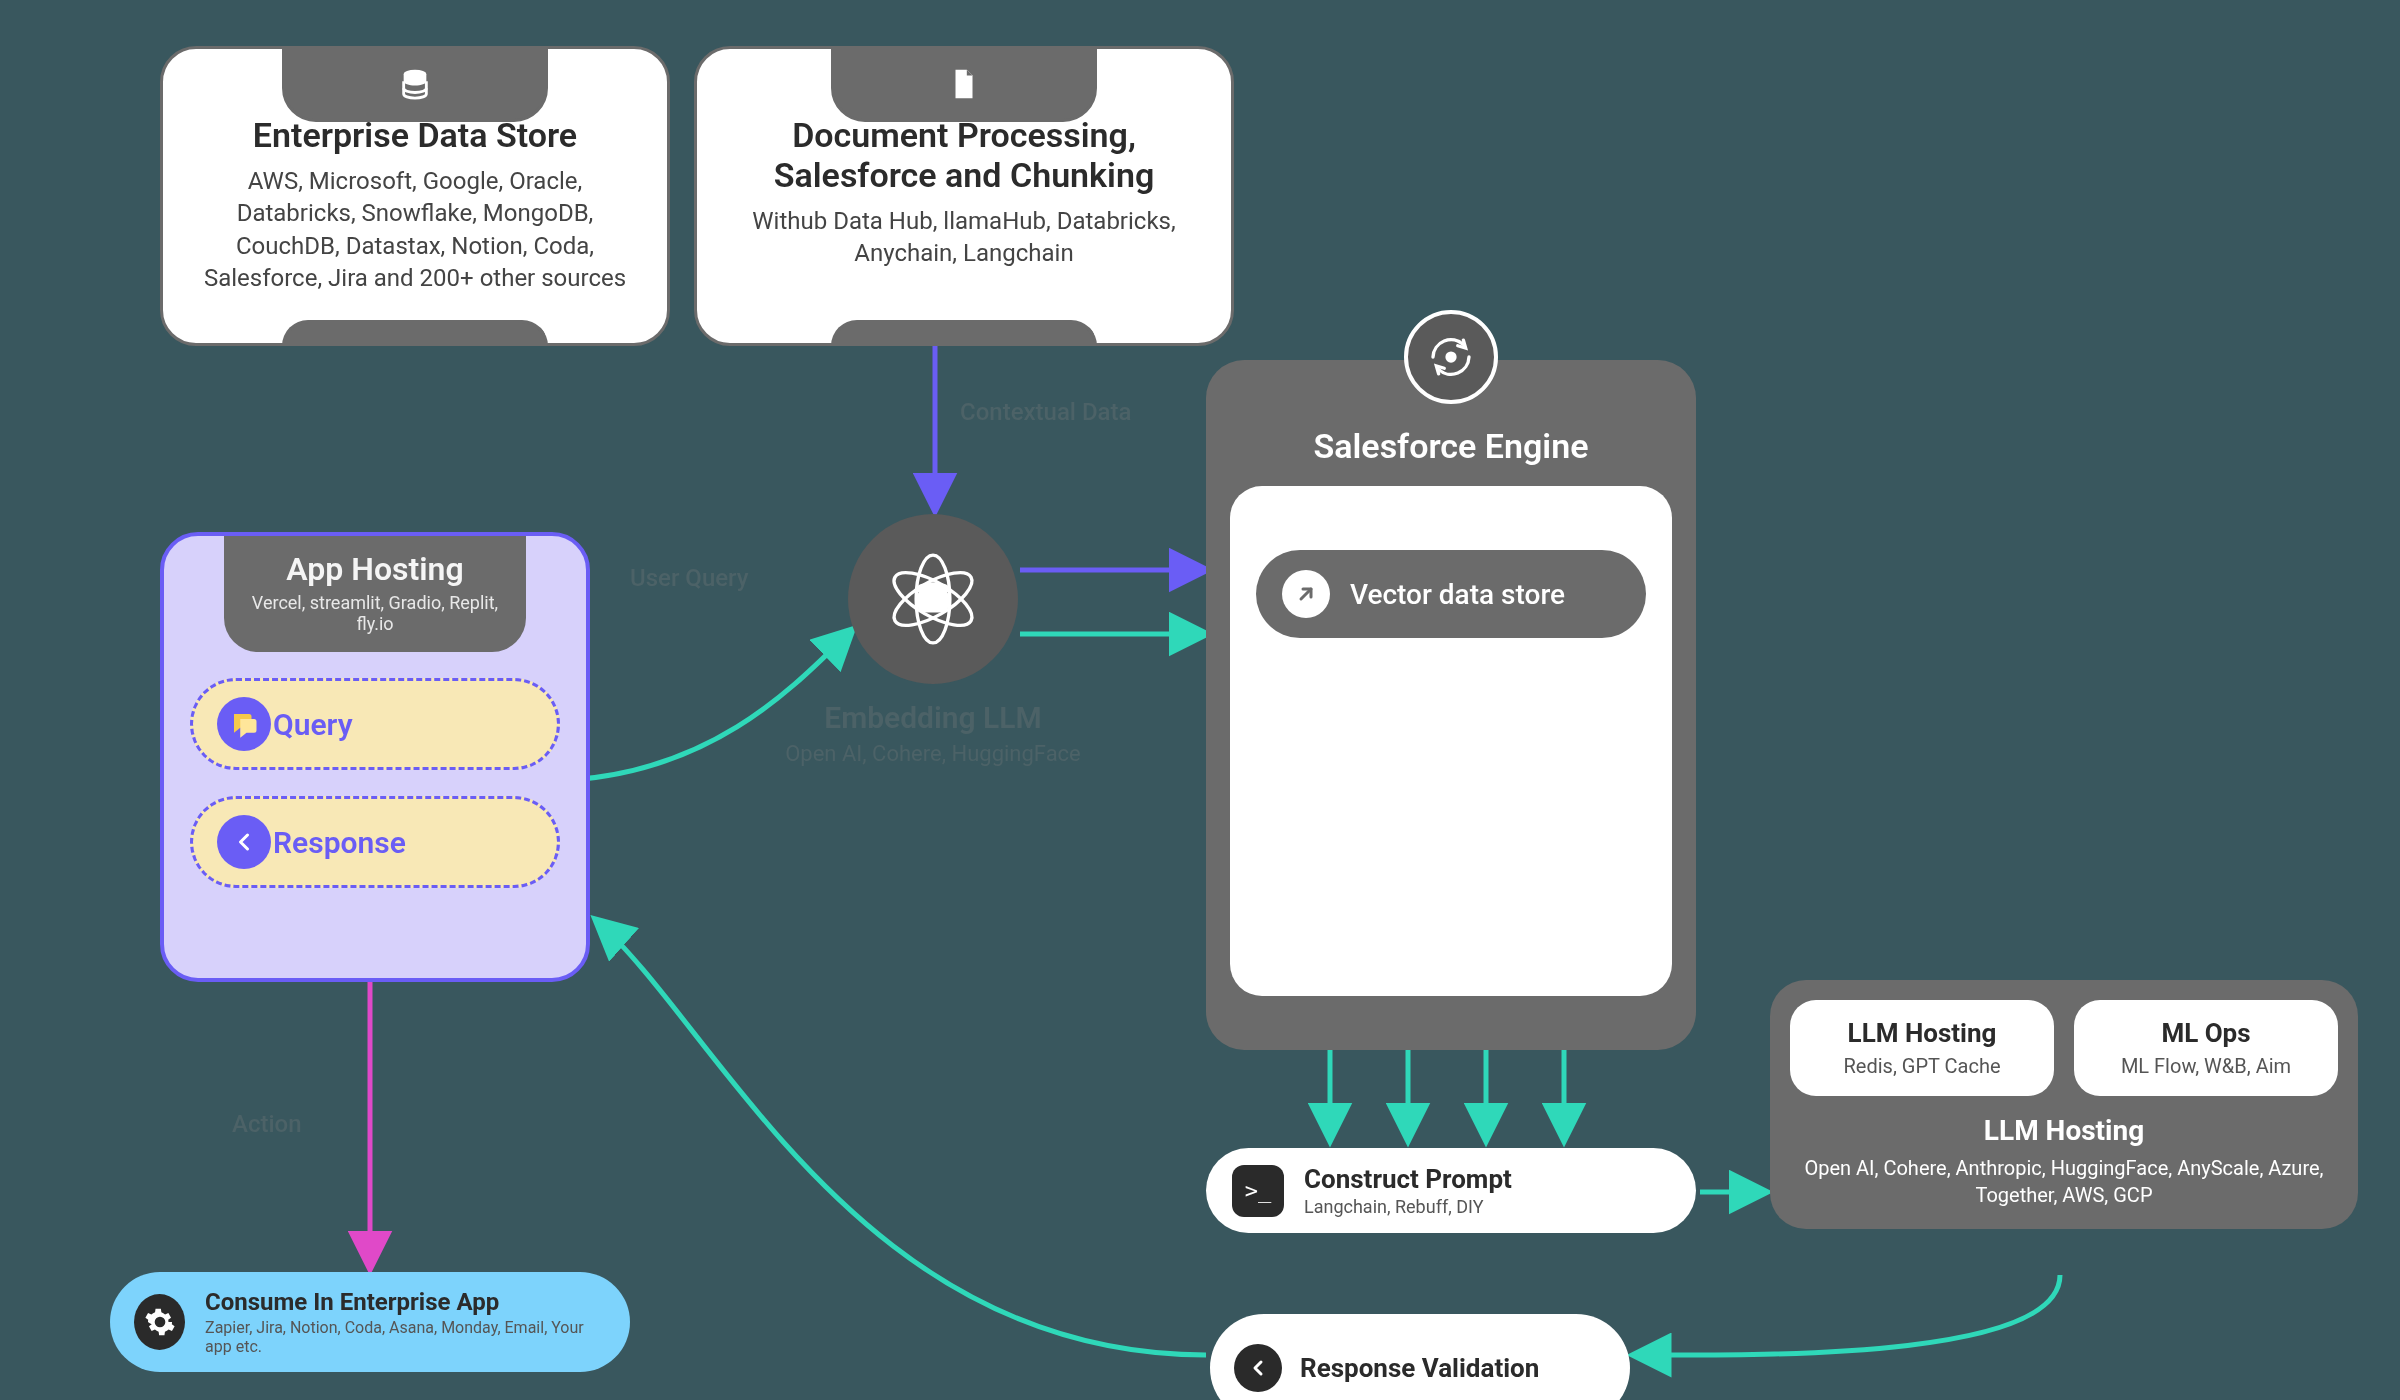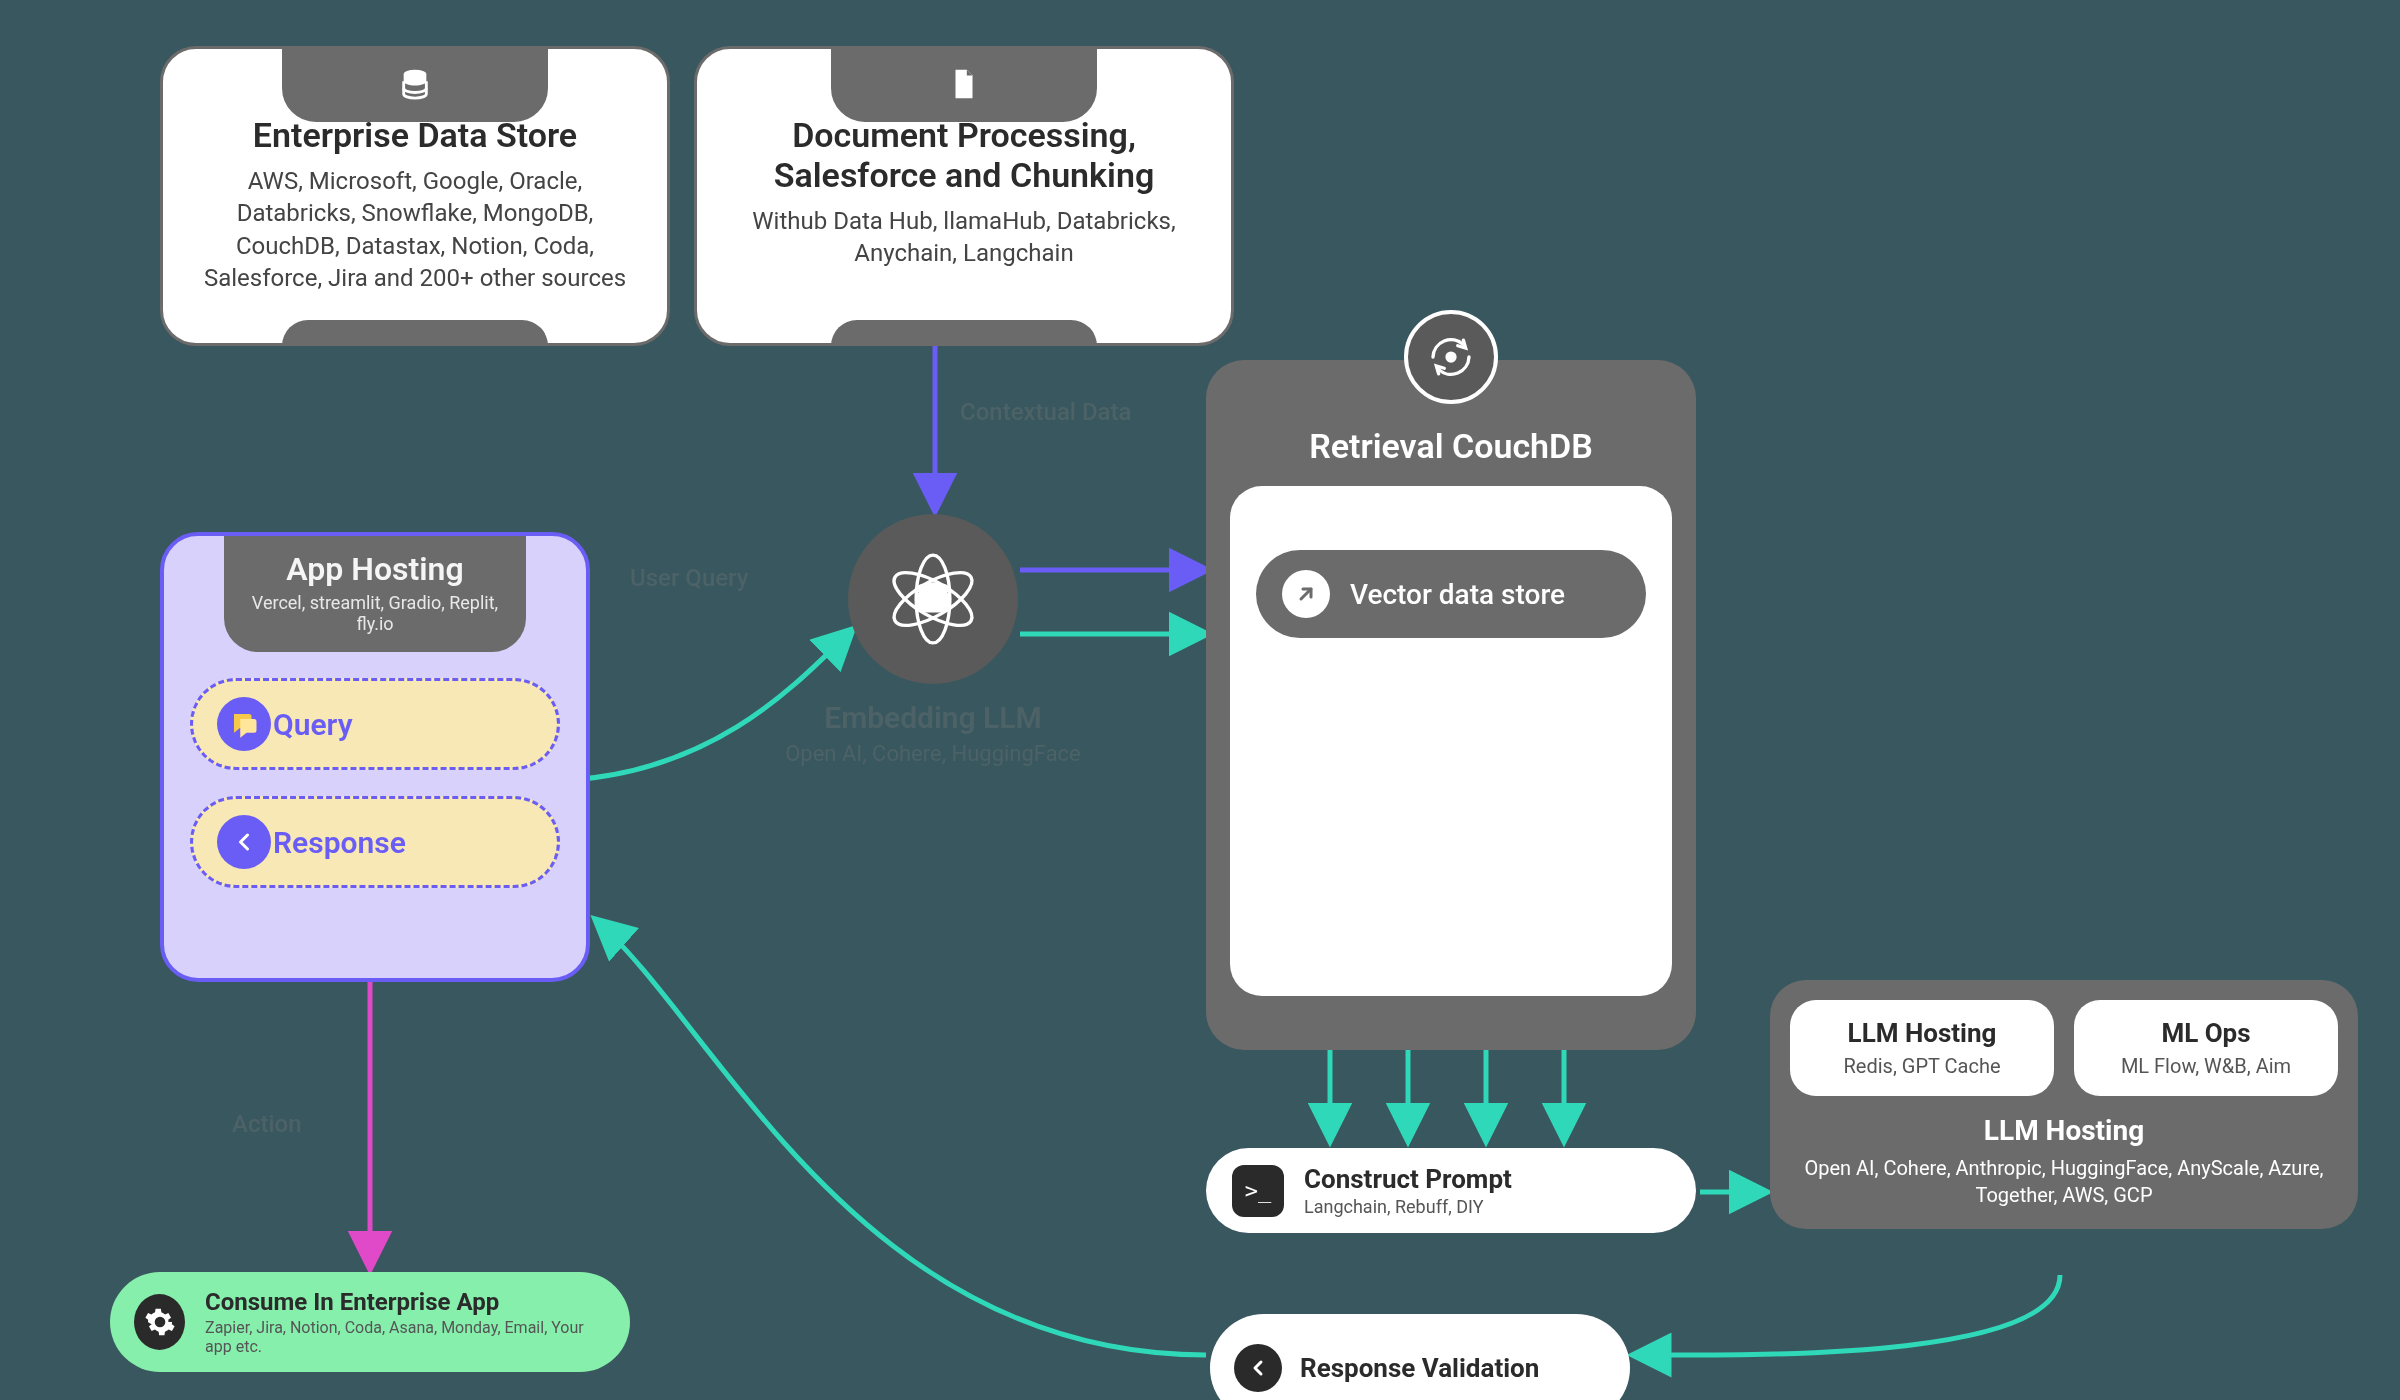--- a/index.html
+++ b/index.html
@@ -79,21 +79,21 @@
   .llm-main{text-align:center;color:#fff;}
   .llm-main .t{font-size:28px;font-weight:700;}
   .llm-main .d{font-size:20px;margin-top:8px;line-height:1.35;}
 
   
   .rv-pill{position:absolute;left:1210px;top:1314px;width:420px;background:#fff;border-radius:60px;display:flex;align-items:center;gap:18px;padding:30px 24px;box-sizing:border-box;}
   .rv-pill .iw{width:48px;height:48px;border-radius:50%;background:#2a2a2a;display:flex;align-items:center;justify-content:center;}
   .rv-pill .lbl{font-size:26px;font-weight:700;color:var(--text-dark);}
 
   
-  .cons-pill{position:absolute;left:110px;top:1272px;width:520px;background:#86efac;border-radius:60px;display:flex;align-items:center;gap:20px;padding:16px 24px;box-sizing:border-box;}
+  .cons-pill{position:absolute;left:110px;top:1272px;width:520px;background:#7dd3fc;border-radius:60px;display:flex;align-items:center;gap:20px;padding:16px 24px;box-sizing:border-box;}
   .cons-pill .iw{width:56px;height:56px;border-radius:50%;background:#2a2a2a;display:flex;align-items:center;justify-content:center;}
   .cons-pill .tt{font-size:24px;font-weight:700;color:var(--text-dark);}
   .cons-pill .dd{font-size:16px;color:#555;margin-top:2px;}
 
   
   .elabel{position:absolute;color:var(--text-muted);font-size:24px;font-weight:550;}
 
   svg.edges{position:absolute;left:0;top:0;width:2400px;height:1400px;pointer-events:none;}
 </style>
 </head>
@@ -203,21 +203,21 @@
   <div class="panel-retr">
     <div class="retr-icon">
       <svg viewBox="0 0 48 48" width="54" height="54" fill="none" stroke="#fff" stroke-width="3" stroke-linecap="round">
         <path d="M8 24a16 16 0 0 1 27-11"></path>
           <path d="M40 24a16 16 0 0 1-27 11"></path>
         <path d="M35 9l2 7-7-2"></path>
           <path d="M13 39l-2-7 7 2"></path>
         <circle cx="24" cy="24" r="5" fill="#fff" stroke="none"></circle>
       </svg>
     </div>
-    <div class="retr-title">Retrieval CouchDB</div>
+    <div class="retr-title">Salesforce Engine</div>
     <div class="retr-body">
       <div class="gp">
         <div class="iw">
           <svg viewBox="0 0 24 24" width="24" height="24" fill="none" stroke="#6b6b6b" stroke-width="3" stroke-linecap="round" stroke-linejoin="round">
               <path d="M7 17L17 7"></path>
               <path d="M9 7h8v8"></path>
             </svg>
         </div>
         <div class="lbl">Vector data store</div>
       </div>

